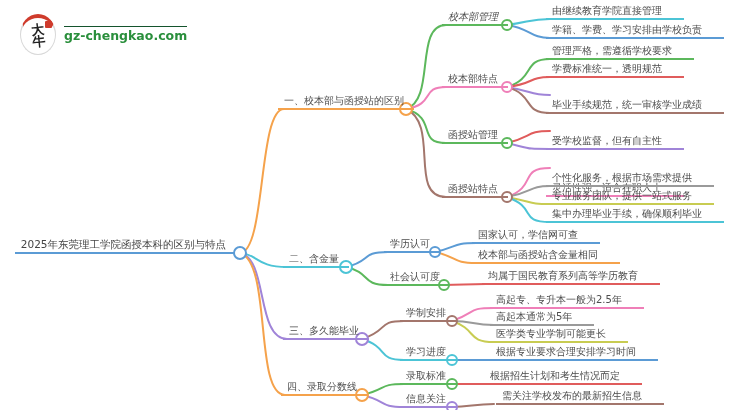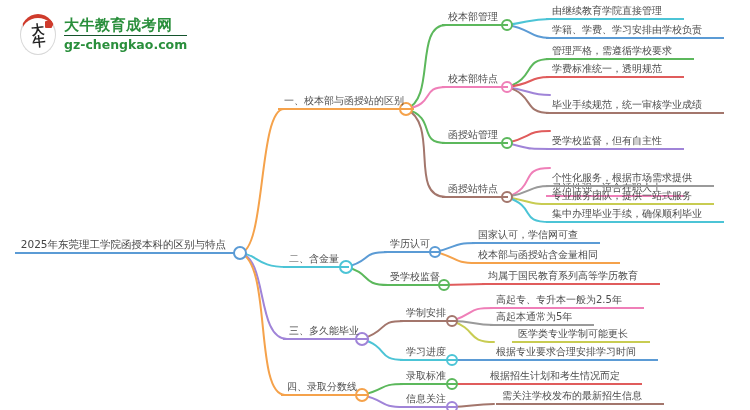--- a/index.html
+++ b/index.html
@@ -117,61 +117,60 @@
     <circle cx="452" cy="384" r="5" stroke="#5cb85c"></circle>
     <circle cx="452" cy="407" r="5" stroke="#a084d8"></circle>
   </svg>
 
   <div class="logo">
     <div class="logo-icon">
       <span class="glyph">大牛</span>
       <span class="seal"></span>
     </div>
     <div class="logo-text">
-      <div class="logo-title">大牛教育成考网</div>
       <div class="logo-domain">gz-chengkao.com</div>
     </div>
   </div>
 
   <div class="node root u-blue" style="right:516px;top:237px;">2025年东莞理工学院函授本科的区别与特点</div>
 
   <div class="node topic u-orange" style="left:278px;top:93px;">一、校本部与函授站的区别</div>
   <div class="node topic u-cyan" style="left:283px;top:251px;">二、含金量</div>
   <div class="node topic u-purple" style="left:283px;top:323px;">三、多久能毕业</div>
   <div class="node topic u-orange" style="left:281px;top:379px;">四、录取分数线</div>
 
-  <div class="node topic u-green" style="left:442px;top:9px;">校本部管理</div>
+  <div class="node topic u-green" style="left:442px;top:9px;font-style:italic;">校本部管理</div>
   <div class="node topic u-pink" style="left:442px;top:71px;">校本部特点</div>
   <div class="node topic u-green" style="left:442px;top:127px;">函授站管理</div>
   <div class="node topic u-brown" style="left:442px;top:181px;">函授站特点</div>
 
   <div class="node u-cyan" style="left:546px;top:3px;">由继续教育学院直接管理</div>
   <div class="node u-blue" style="left:546px;top:22px;">学籍、学费、学习安排由学校负责</div>
   <div class="node u-green" style="left:546px;top:43px;">管理严格，需遵循学校要求</div>
   <div class="node u-red" style="left:546px;top:61px;">学费标准统一，透明规范</div>
   <div class="node u-brown" style="left:546px;top:97px;">毕业手续规范，统一审核学业成绩</div>
   <div class="node u-purple" style="left:546px;top:133px;">受学校监督，但有自主性</div>
   <div class="node u-pink" style="left:546px;top:152px;margin-top:28px;">灵活性强，适合在职人士</div>
   <div class="node u-gray" style="left:546px;top:170px;">个性化服务，根据市场需求提供</div>
   <div class="node u-olive" style="left:546px;top:188px;">专业服务团队，提供一站式服务</div>
   <div class="node u-cyan" style="left:546px;top:206px;">集中办理毕业手续，确保顺利毕业</div>
 
   <div class="node topic u-blue" style="left:384px;top:236px;">学历认可</div>
-  <div class="node topic u-green" style="left:384px;top:269px;">受学校监督</div>
+  <div class="node topic u-green" style="left:384px;top:269px;">社会认可度</div>
 
   <div class="node u-blue" style="left:472px;top:227px;">国家认可，学信网可查</div>
   <div class="node u-orange" style="left:472px;top:247px;">校本部与函授站含金量相同</div>
   <div class="node u-red" style="left:482px;top:268px;">均属于国民教育系列高等学历教育</div>
 
   <div class="node topic u-brown" style="left:400px;top:305px;">学制安排</div>
   <div class="node topic u-cyan" style="left:400px;top:344px;">学习进度</div>
 
   <div class="node u-pink" style="left:490px;top:292px;">高起专、专升本一般为2.5年</div>
   <div class="node u-gray" style="left:490px;top:309px;">高起本通常为5年</div>
-  <div class="node u-olive" style="left:512px;top:326px;">医学类专业学制可能更长</div>
+  <div class="node u-olive" style="left:490px;top:326px;">医学类专业学制可能更长</div>
   <div class="node u-blue" style="left:490px;top:344px;">根据专业要求合理安排学习时间</div>
 
   <div class="node topic u-green" style="left:400px;top:368px;">录取标准</div>
   <div class="node topic u-purple" style="left:400px;top:391px;">信息关注</div>
 
   <div class="node u-red" style="left:484px;top:368px;">根据招生计划和考生情况而定</div>
   <div class="node u-brown" style="left:490px;top:388px;margin-left:6px;">需关注学校发布的最新招生信息</div>
 
 </div>
 

